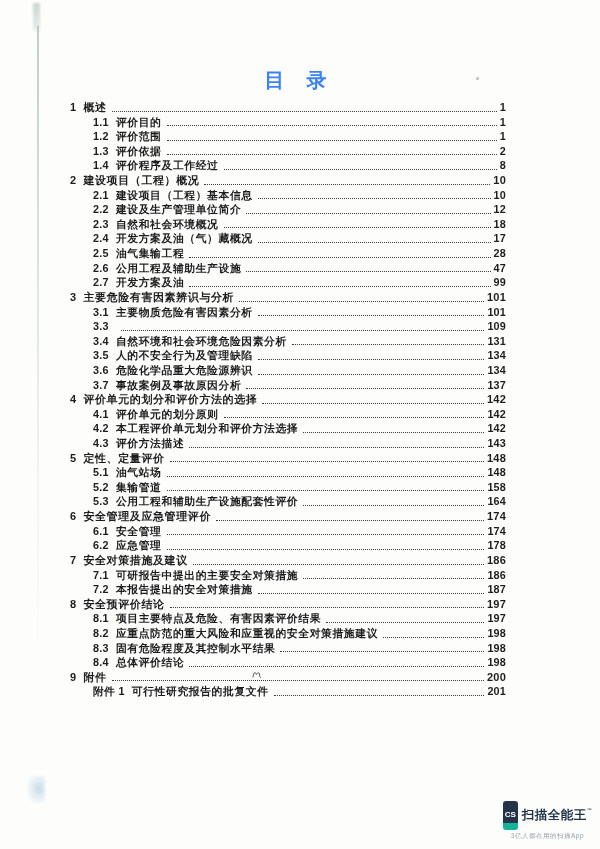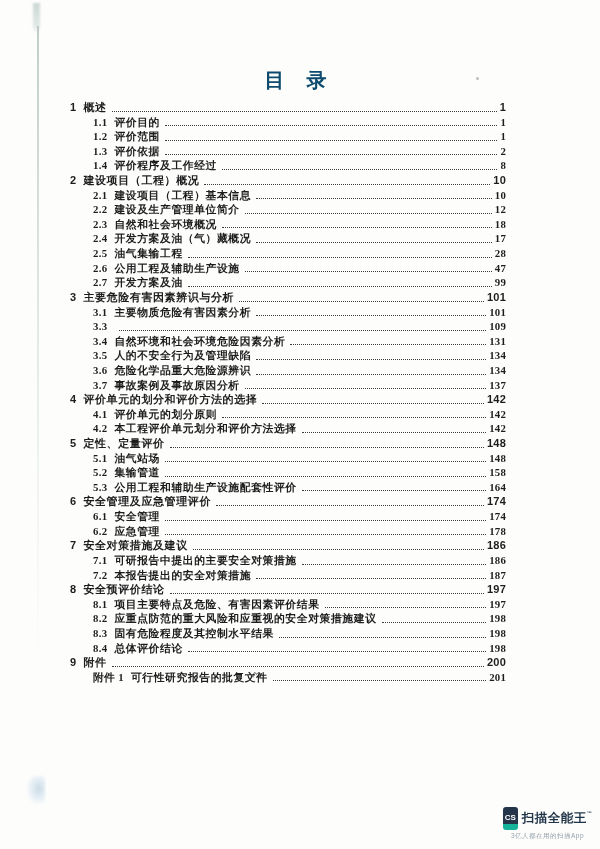--- a/index.html
+++ b/index.html
@@ -13,41 +13,41 @@
     overflow: hidden;
   }
 
   
   .doc-title {
     position: absolute;
     top: 67px; left: 0; right: 8px;
     text-align: center;
     font-size: 20px;
     font-weight: 700;
-    color: #0c4a6e;
+    color: #3b82f6;
     letter-spacing: 1px;
   }
 
   
   .toc {
     position: absolute;
     top: 100px;
     left: 70px;
     right: 94px;
   }
   .toc-row {
     display: flex;
     align-items: baseline;
     height: 14.62px;
     line-height: 14.62px;
     font-size: 11px;
     font-weight: 700;
     white-space: nowrap;
   }
-  .toc-row.level-2 { padding-left: 23px; font-size: 10.8px; font-family: Liberation Serif, serif; }
+  .toc-row.level-2 { padding-left: 23px; font-size: 10.8px; }
   .toc-num { margin-right: 7px; letter-spacing: 0.3px; }
   .toc-label { letter-spacing: 0.6px; }
   .toc-leader {
     flex: 1 1 auto;
     align-self: flex-end;
     margin: 0 3px 3px 5px;
     height: 0;
     border-bottom: 1.6px dotted #3b3b3b;
     min-width: 10px;
   }
@@ -87,21 +87,21 @@
   .watermark {
     position: absolute; right: 5px; bottom: 8px;
     width: 95px;
     text-align: center;
   }
   .wm-row {
     display: flex; align-items: center; justify-content: center;
     gap: 4px;
   }
   .wm-badge {
-    width: 15px; height: 23px;
+    width: 15px; height: 29px;
     border-radius: 3px;
     background: linear-gradient(to bottom, #24354a 0%, #24354a 76%, #16b39b 76%, #16b39b 100%);
     color: #ffffff;
     font-size: 8px; font-weight: 700;
     display: flex; align-items: center; justify-content: center;
     line-height: 1;
     padding-bottom: 2px;
   }
   .wm-brand {
     font-size: 12.5px;
@@ -266,20 +266,26 @@
     <span class="toc-label">评价单元的划分原则</span>
     <span class="toc-leader"></span>
     <span class="toc-page">142</span>
   </div>
     <div class="toc-row level-2">
     <span class="toc-num">4.2</span>
     <span class="toc-label">本工程评价单元划分和评价方法选择</span>
     <span class="toc-leader"></span>
     <span class="toc-page">142</span>
   </div>
+    <div class="toc-row level-2">
+    <span class="toc-num">4.3</span>
+    <span class="toc-label">评价方法描述</span>
+    <span class="toc-leader"></span>
+    <span class="toc-page">143</span>
+  </div>
     <div class="toc-row level-1">
     <span class="toc-num">5</span>
     <span class="toc-label">定性、定量评价</span>
     <span class="toc-leader"></span>
     <span class="toc-page">148</span>
   </div>
     <div class="toc-row level-2">
     <span class="toc-num">5.1</span>
     <span class="toc-label">油气站场</span>
     <span class="toc-leader"></span>

